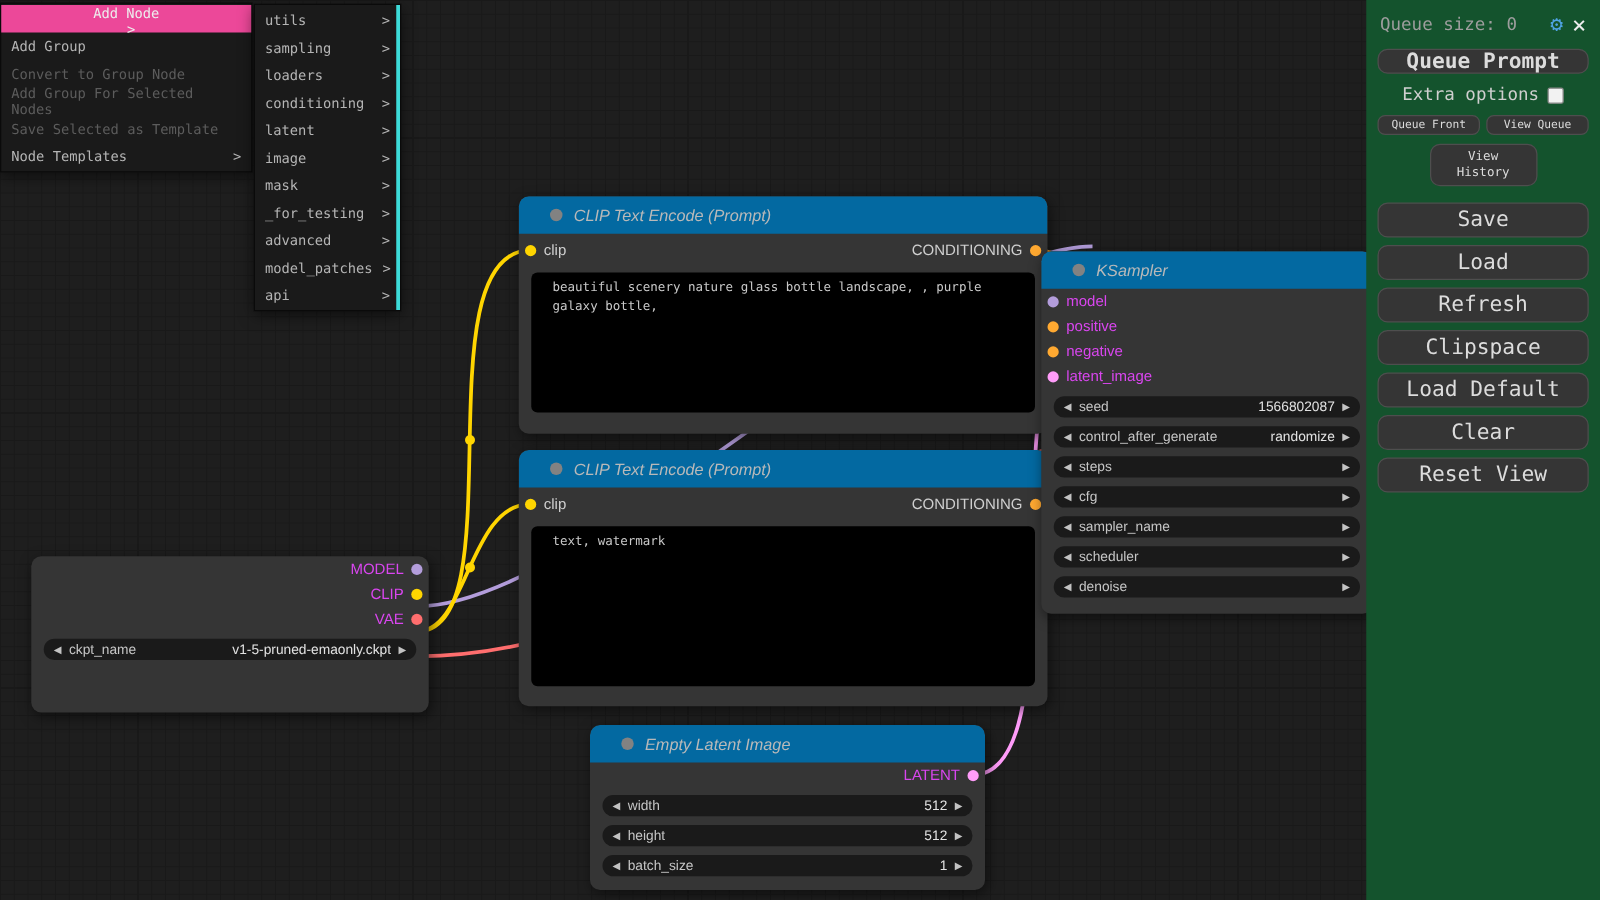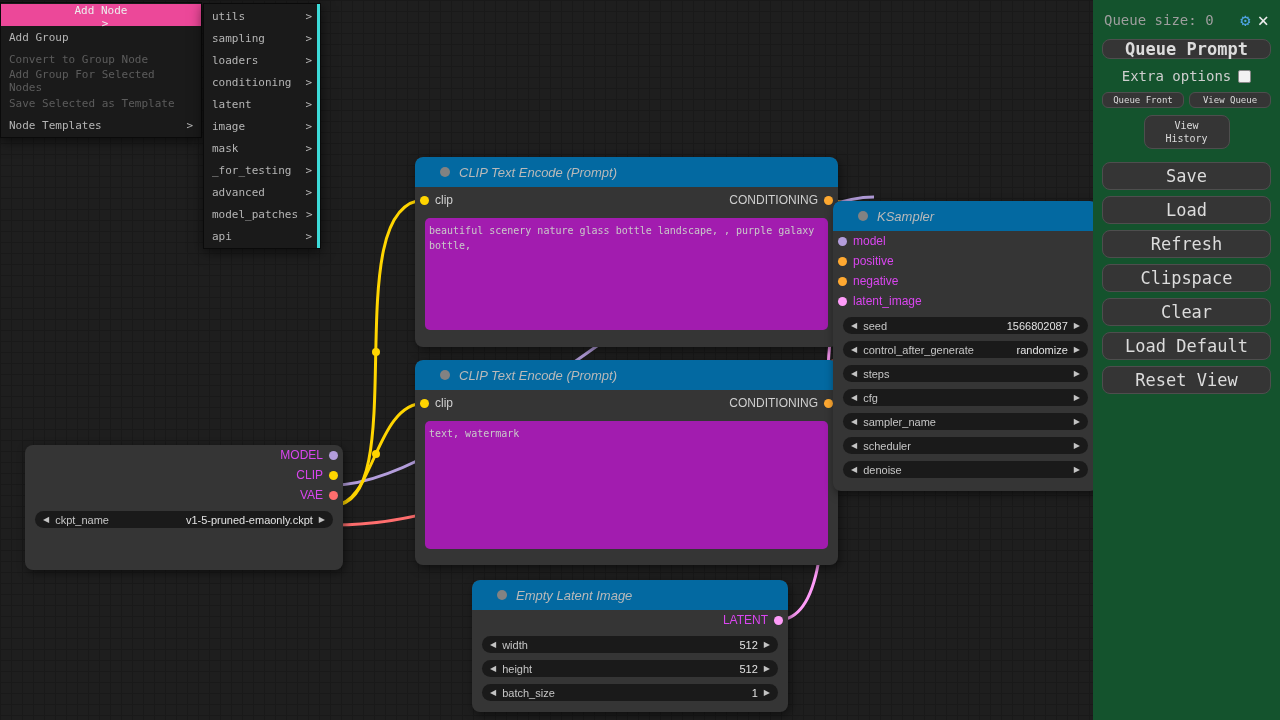--- a/index.html
+++ b/index.html
@@ -29,21 +29,21 @@
     height:30px; display:flex; align-items:center; gap:9px; padding:0 25px;
     background:#0369a1; border-radius:8px 8px 0 0; color:#b9b9b9; font-size:13px;font-style:italic;
   }
   .collapse-dot { width:10px; height:10px; border-radius:50%; background:#828282; flex:0 0 auto; }
   .slot-row { display:flex; align-items:center; height:20px; font-size:12px; color:#d946ef; padding:0 5px; gap:6px; }
   .slot-row.out { justify-content:flex-end; }
   .slot-dual { display:flex; justify-content:space-between; align-items:center; height:20px; margin-top:3px; padding:0 5px; font-size:12px; color:#cfcfcf; }
   .slot-side { display:flex; align-items:center; gap:6px; }
   .slot-dot { width:9px; height:9px; border-radius:50%; flex:0 0 auto; }
   .prompt-box {
-    margin:8px 10px 0; background:#a21caf; border-radius:5px; padding:6px 4px;
+    margin:8px 10px 0; background:#000000; border-radius:5px; padding:6px 17px;
     font:10px/1.45 "DejaVu Sans Mono",monospace; color:#c9c9c9; white-space:pre-wrap; overflow:hidden;
   }
   .widget-row {
     display:flex; align-items:center; height:17px; background:#1a1a1a; border-radius:9px;
     margin:0 10px 7px; padding:0 8px; font-size:11px; color:#c6c6c6; flex:0 0 auto;
   }
   .widgets { margin-top:6px; }
   .widget-arrow { font-size:8px; color:#c3c3c3; line-height:1; }
   .widget-name { margin-left:6px; white-space:nowrap; }
   .widget-value { margin-left:auto; margin-right:6px; color:#e2e2e2; white-space:nowrap; }
@@ -276,22 +276,22 @@
   <div class="small-btn-row">
     <div class="btn btn-small">Queue Front</div>
     <div class="btn btn-small">View Queue</div>
   </div>
   <div class="btn btn-history">View History</div>
   <div class="action-stack">
     <div class="btn btn-action">Save</div>
     <div class="btn btn-action">Load</div>
     <div class="btn btn-action">Refresh</div>
     <div class="btn btn-action">Clipspace</div>
+    <div class="btn btn-action">Load Default</div>
     <div class="btn btn-action">Clear</div>
-    <div class="btn btn-action">Load Default</div>
     <div class="btn btn-action">Reset View</div>
   </div>
 </div>
 
 <div class="ctx ctx-main">
   <div class="ctx-item highlight">
     <span>Add Node</span>
     <span class="ctx-arrow">&gt;</span>
   </div>
   <div class="ctx-item">

